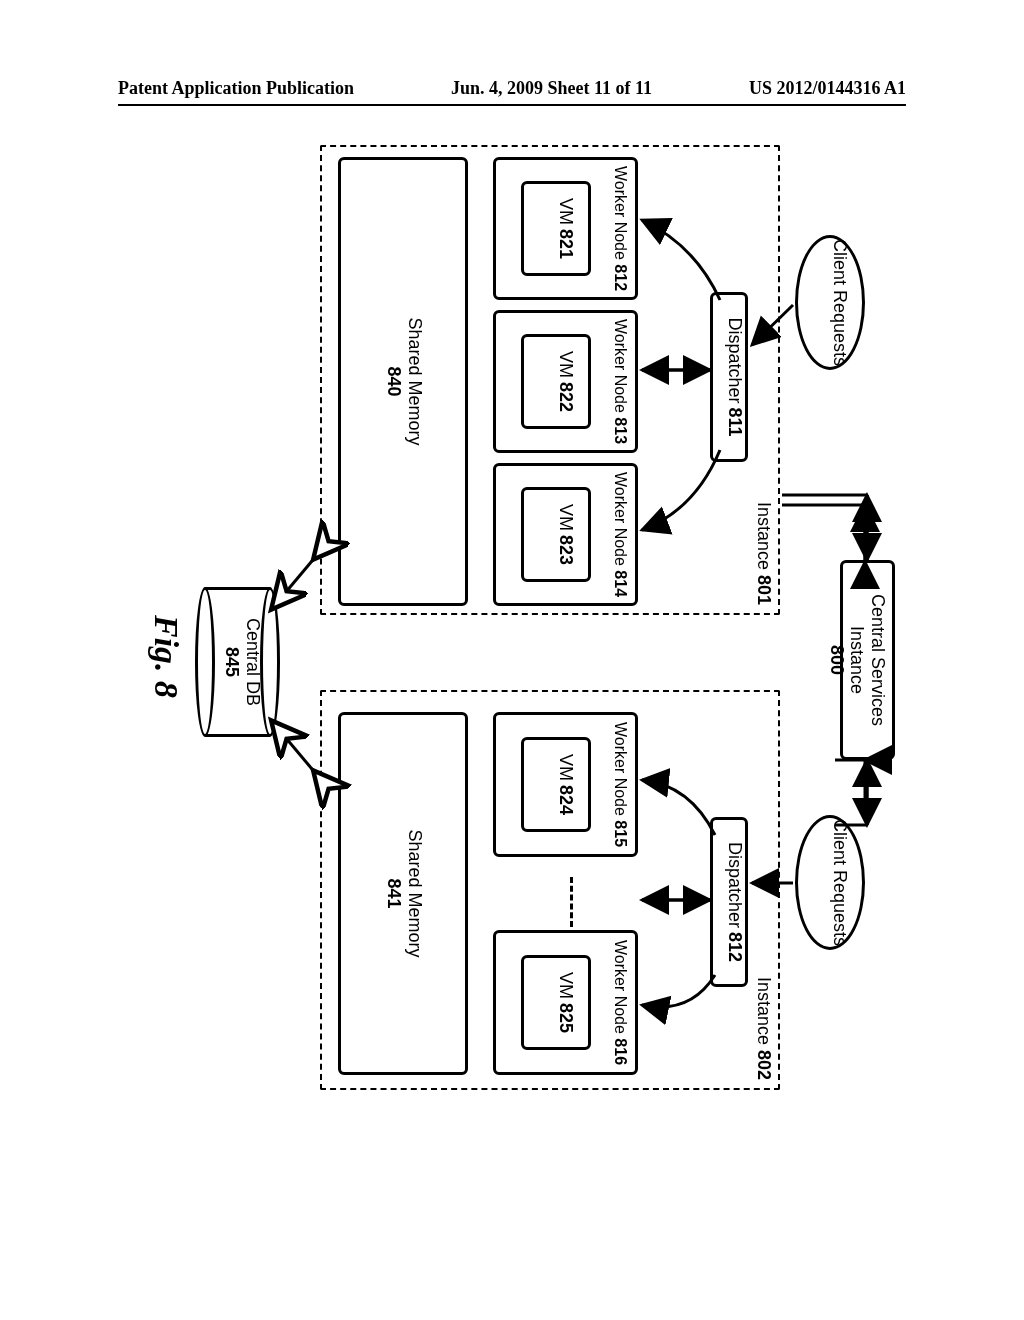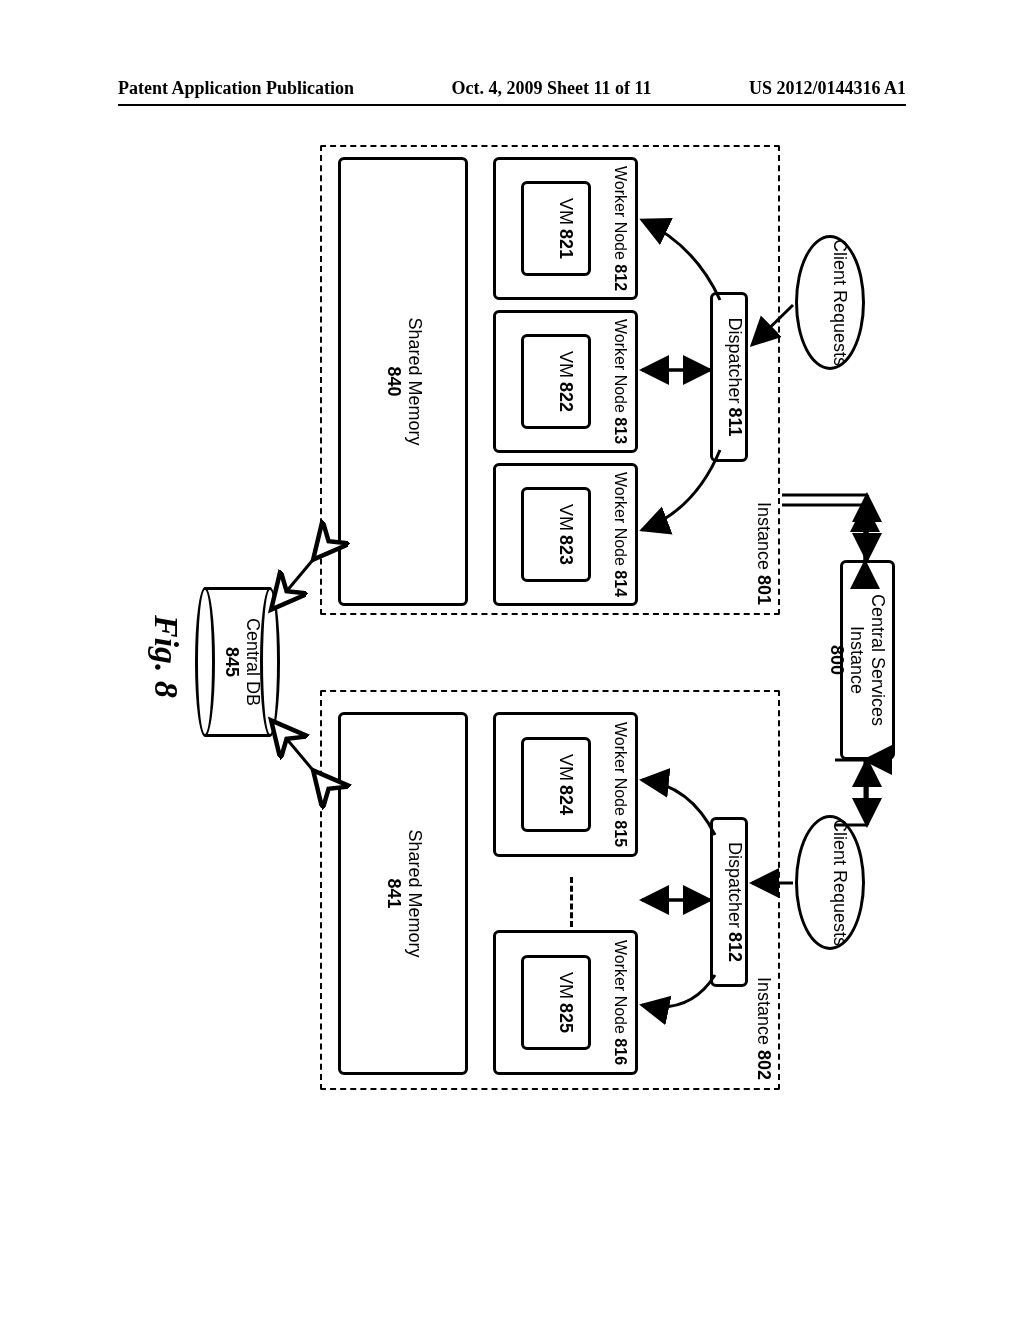--- a/index.html
+++ b/index.html
@@ -99,21 +99,21 @@
     pointer-events: none;
   }
 </style>
 </head>
 <body>
 
 <div class="page">
 
   <div class="header">
     <span>Patent Application Publication</span>
-    <span>Oct. 4, 2009  Sheet 11 of 11</span>
+    <span>Jun. 4, 2009  Sheet 11 of 11</span>
     <span>US 2012/0144316 A1</span>
   </div>
   <div class="rule"></div>
 
   <div class="stage">
 
     <div style="position:absolute; left:-140px; top:140px; width:1040px; height:760px;">
 
       <div class="box" style="left:425px; top:0px; width:200px; height:55px; padding-top:4px;">
         <div class="lbl">Central Services Instance</div>

